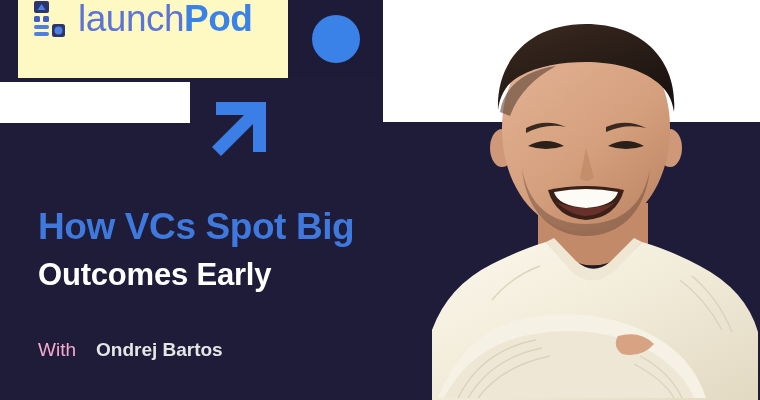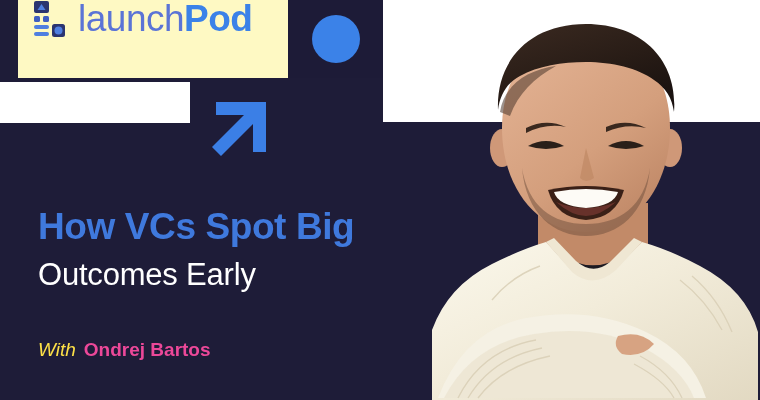--- a/index.html
+++ b/index.html
@@ -97,45 +97,44 @@
   .title-line1 {
     font-size: 37px;
     font-weight: 700;
     color: #3f79dd;
     letter-spacing: -0.4px;
     line-height: 1.18;
     white-space: nowrap;
   }
   .title-line2 {
     font-size: 31px;
-    font-weight: 400;
+    font-weight: 700;
     color: #ffffff;
     letter-spacing: -0.2px;
     line-height: 1.25;
     margin-top: 7px;
     white-space: nowrap;
   }
 
   
   .presenter {
     position: absolute;
     left: 38px; top: 340px;
     font-size: 19px;
     line-height: 1;
     white-space: nowrap;
   }
   .presenter .with {
-    color: #fde047;
+    color: #f9a8d4;
     font-weight: 400;
-    font-style: italic;
   }
   .presenter .who {
-    color: #ec4899;
-    font-weight: 700;
-    margin-left: 8px;
+    color: #e5e5e5;
+    font-weight: 700;
+    margin-left: 20px;
   }
 
   
   .photo {
     position: absolute;
     right: 0; bottom: 0;
     width: 330px; height: 400px;
     overflow: hidden;
   }
   .photo svg { display: block; }

